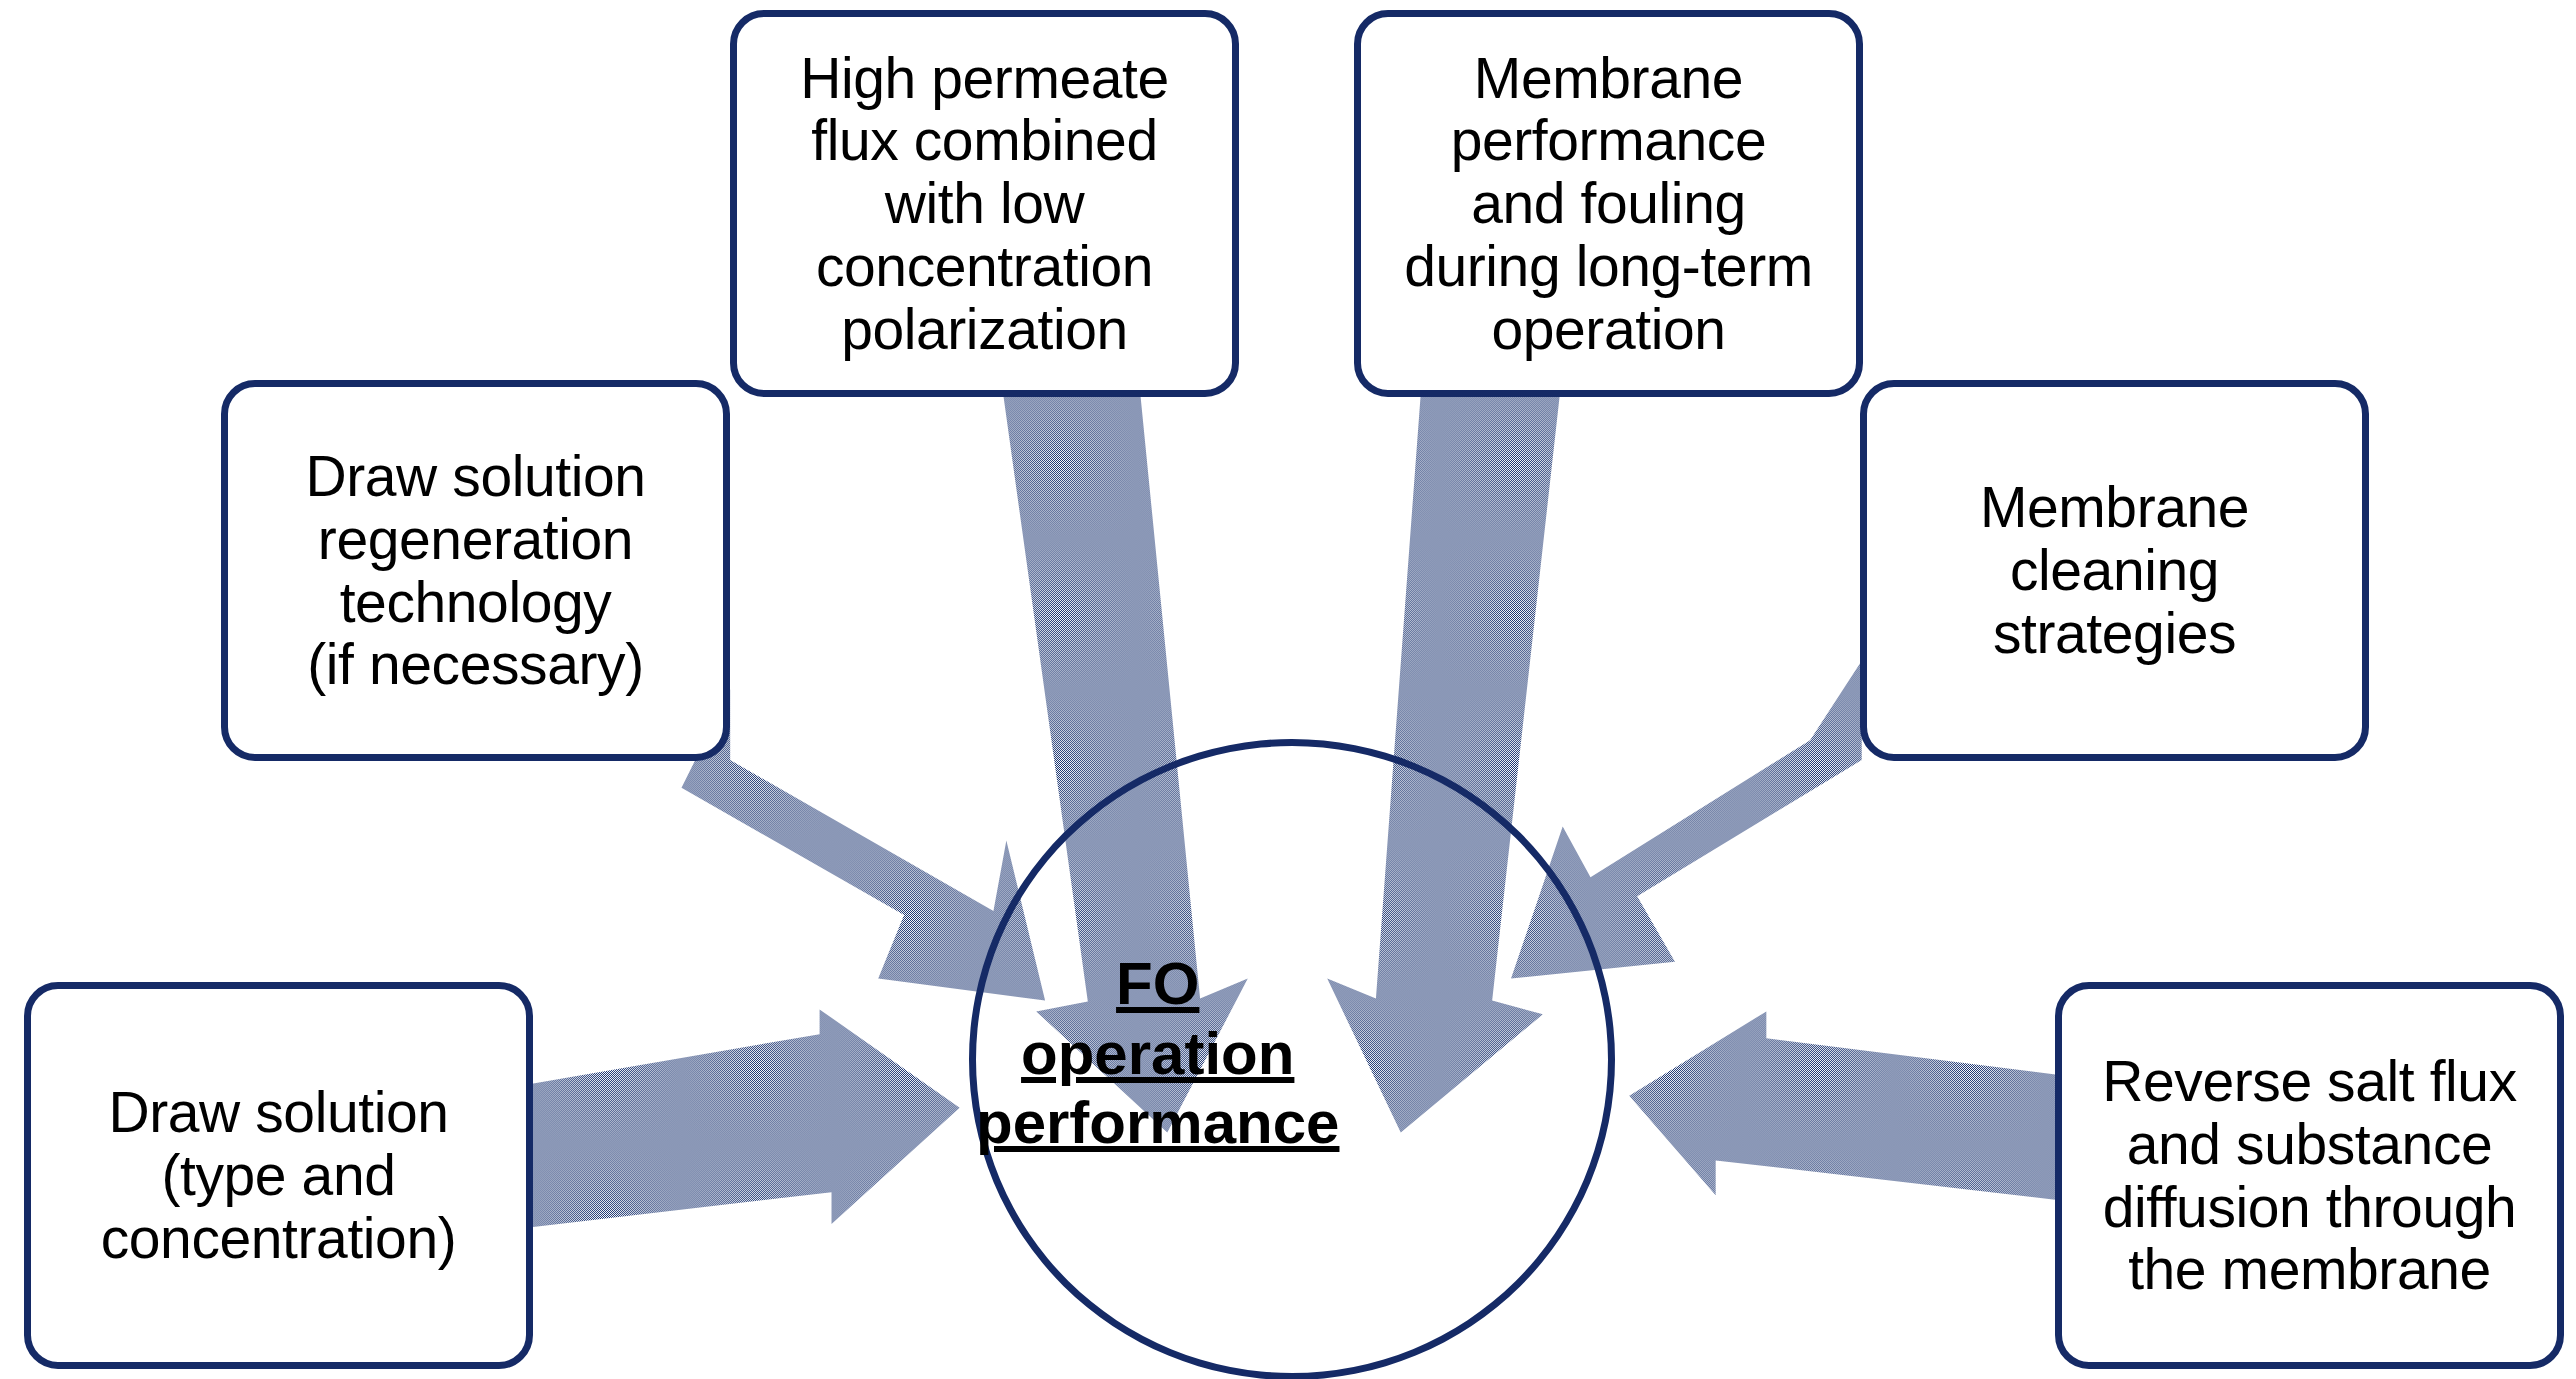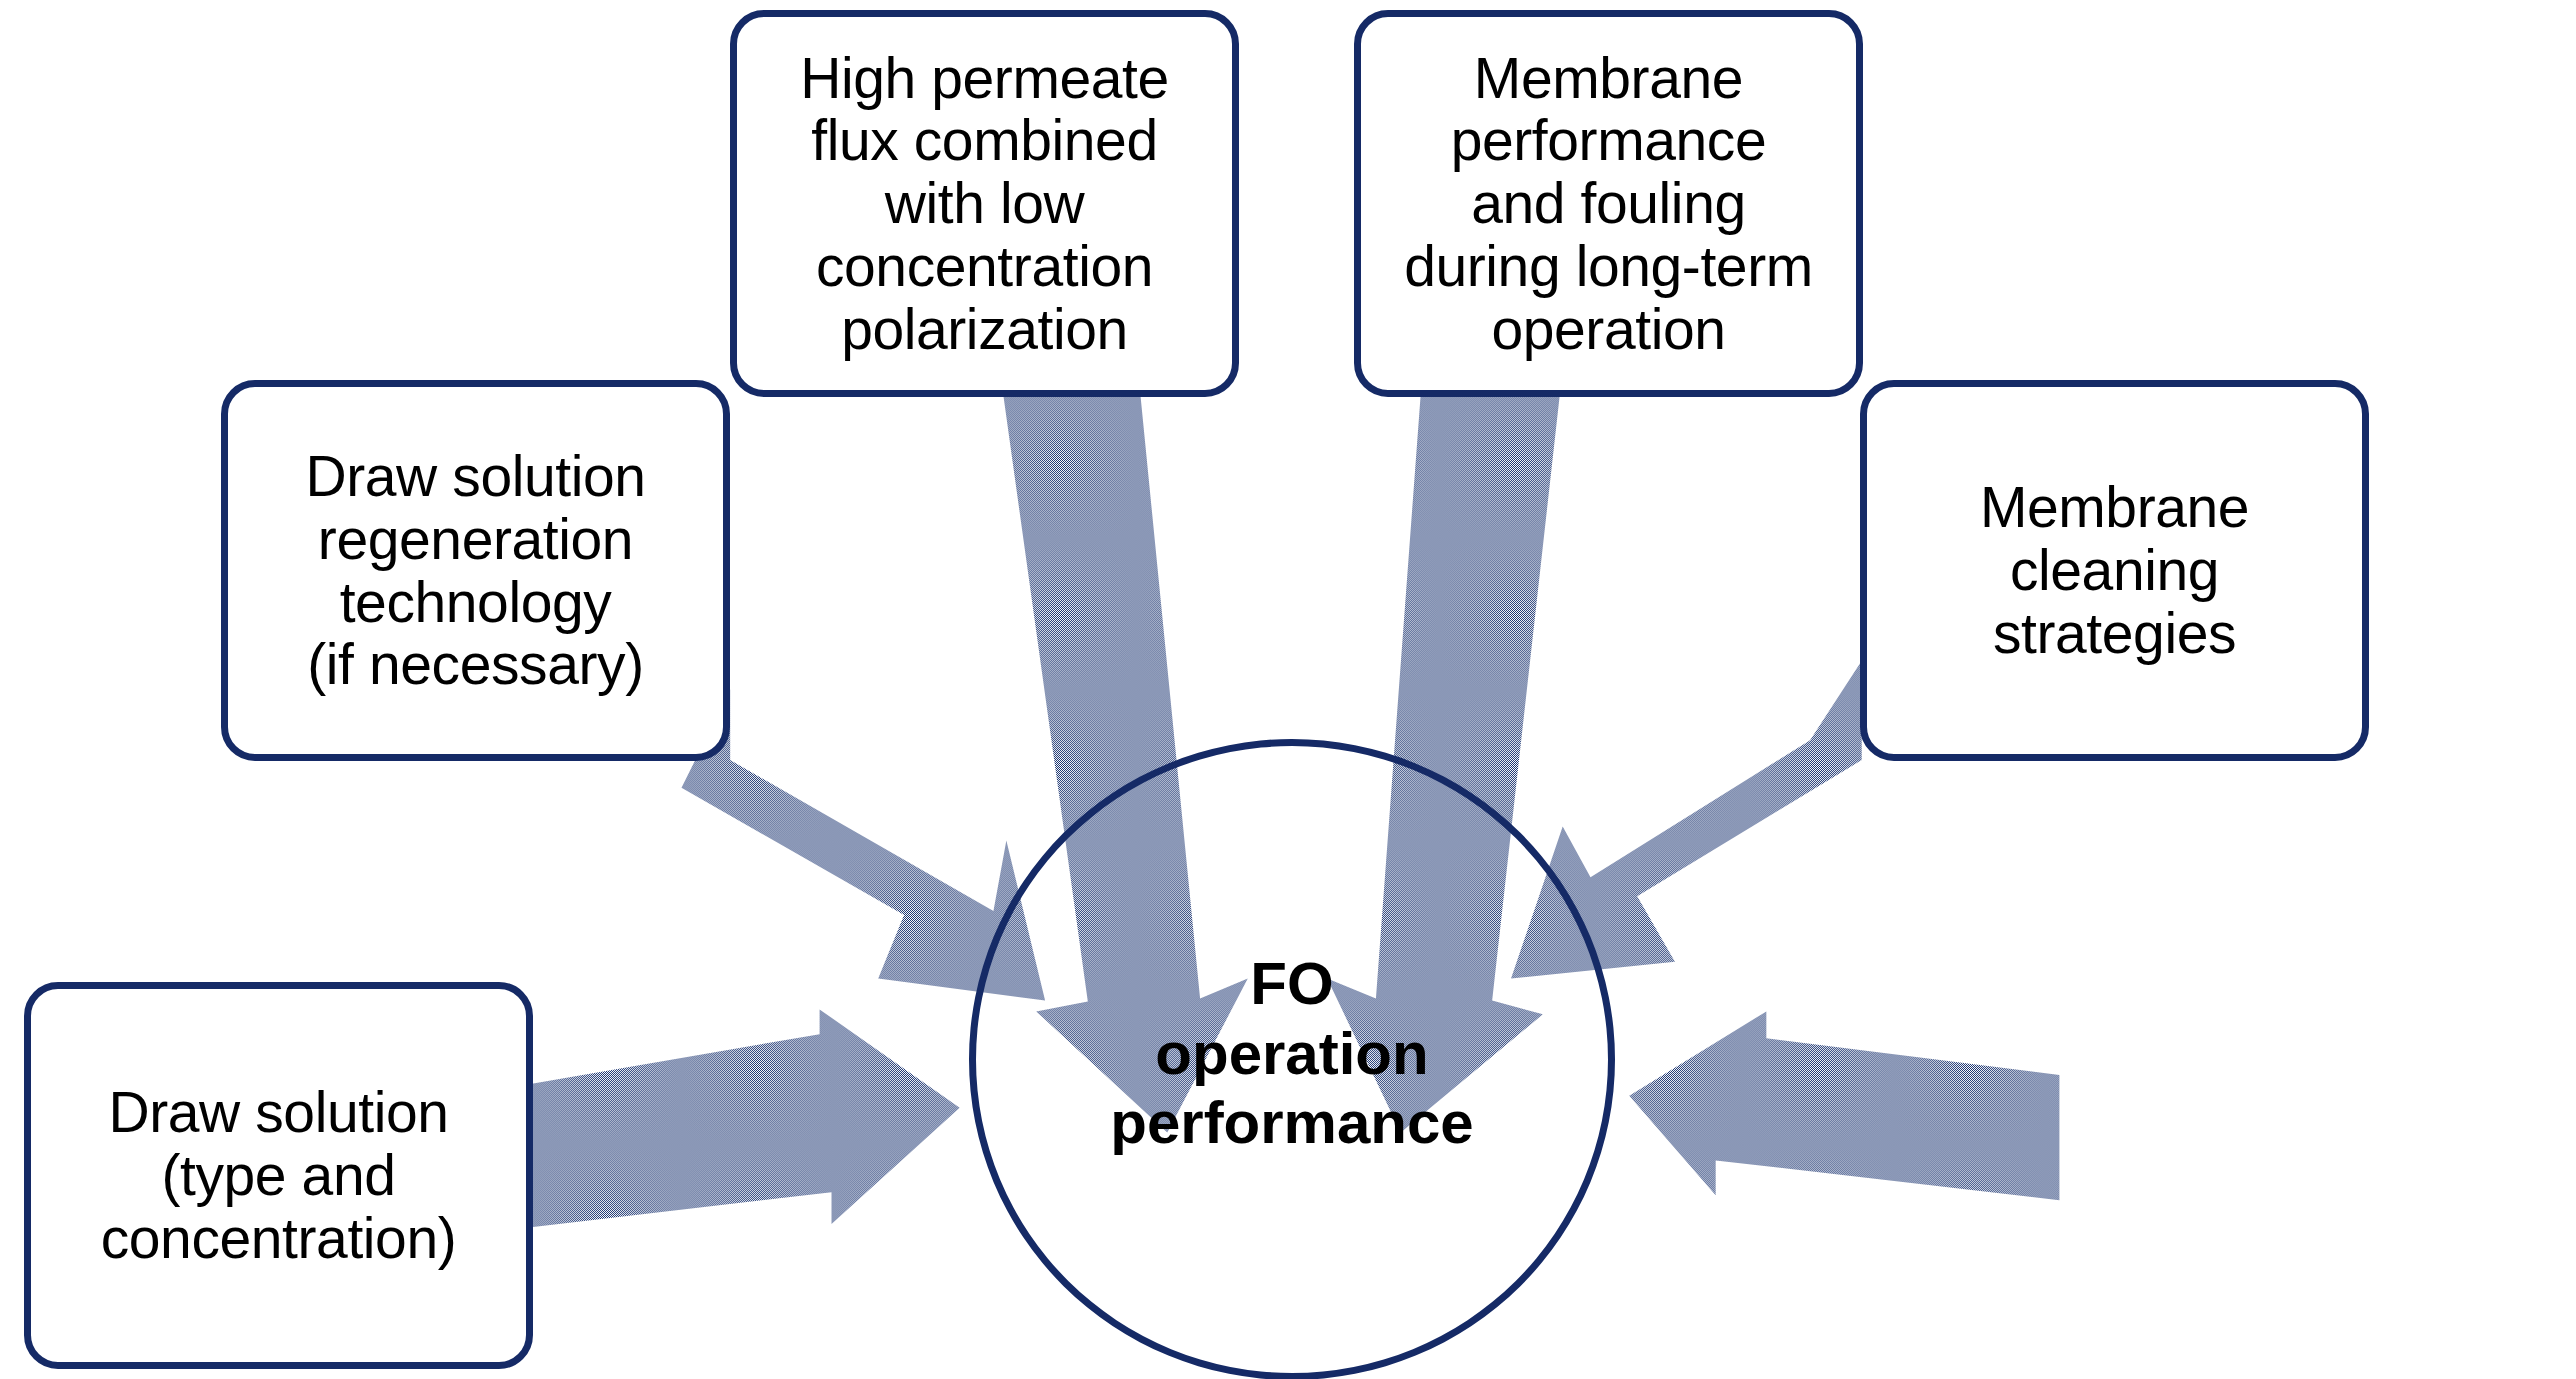--- a/index.html
+++ b/index.html
@@ -51,22 +51,22 @@
     text-align: center;
   }
   .hub-circle {
     position: absolute;
     box-sizing: border-box;
     border: 7px solid #152a66;
     border-radius: 50%;
     background: transparent;
     display: flex;
     align-items: center;
-    justify-content: center;
     text-align: center;
+    text-decoration: underline;
   }
   .hub-text {
     color: #000000;
     font-family: "Liberation Sans", sans-serif;
     font-size: 60px;
     font-weight: 700;
     line-height: 1.16;
     white-space: pre-line;
     transform: translateY(-6px);
   }
@@ -126,20 +126,26 @@
 cleaning
 strategies</span>
   </div>
 
   <div class="node-box" style="left:24px; top:982px; width:509px; height:387px;">
     <span class="node-text">Draw solution
 (type and
 concentration)</span>
   </div>
 
+  <div class="node-box" style="left:2055px; top:982px; width:509px; height:387px;">
+    <span class="node-text">Reverse salt flux
+and substance
+diffusion through
+the membrane</span>
+  </div>
 
   <div class="hub-circle" style="left:969px; top:739px; width:646px; height:641px;">
     <span class="hub-text">FO
 operation
 performance</span>
   </div>
 
 </div>
 
 

